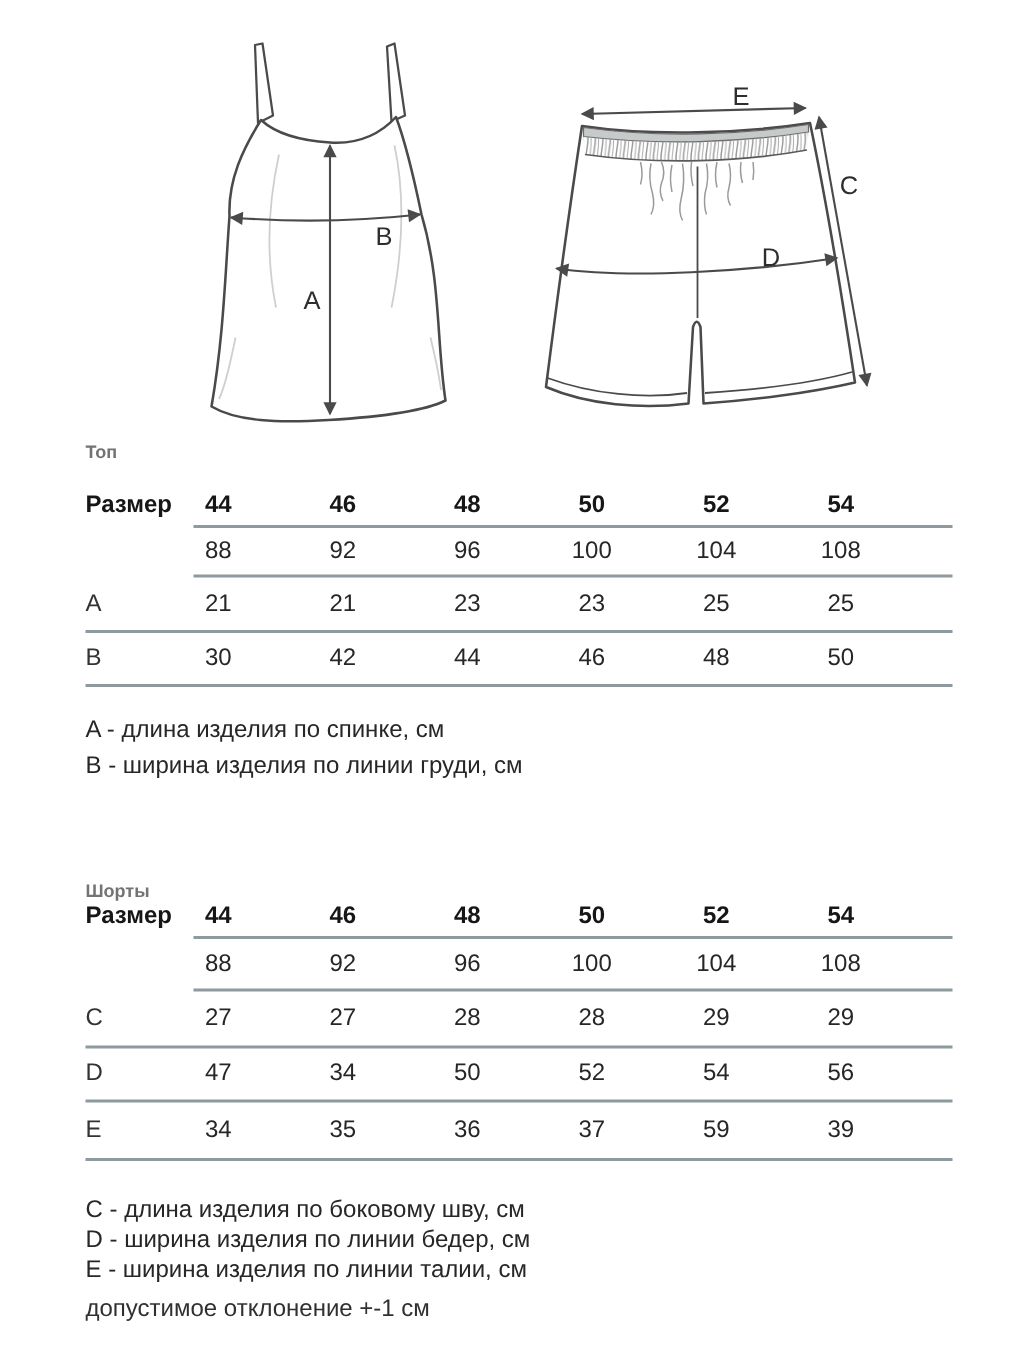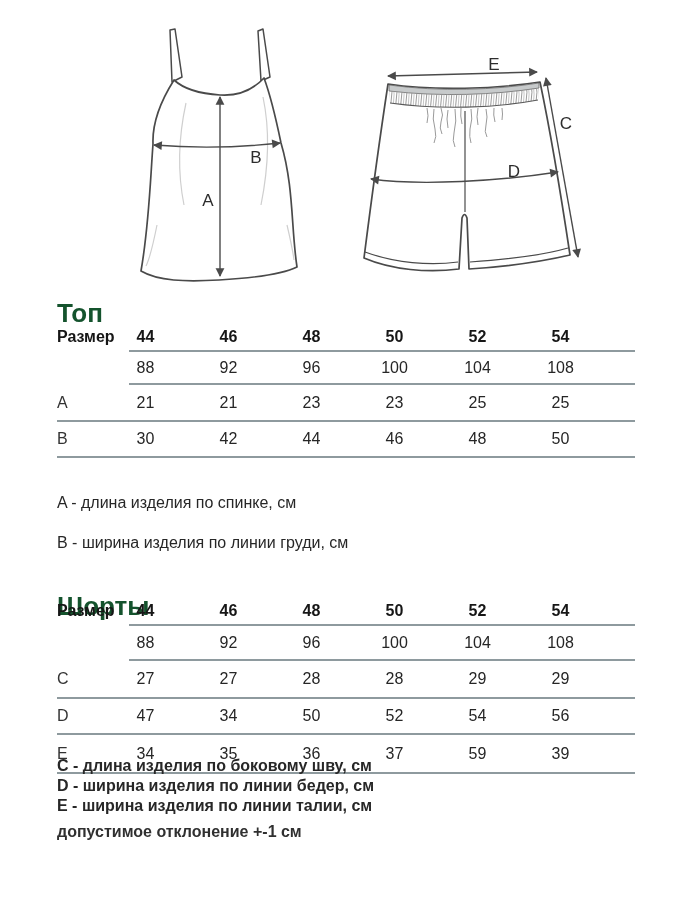--- a/index.html
+++ b/index.html
@@ -9,21 +9,21 @@
     overflow: hidden;
     font-family: "Liberation Sans", sans-serif;
     color: #1e1e1e;
   }
   .page { position: relative; width: 675px; height: 900px; background: #fff; }
 
   .drawings { position: absolute; top: 0; left: 0; }
 
   .section-title {
     position: absolute; left: 57px;
-    font-size: 26px; font-weight: bold; color: #14532d;
+    font-size: 12px; font-weight: bold; color: #737373;
     line-height: 20px;
   }
   .title-top { top: 281px; }
   .title-shorts { top: 574px; }
 
   .size-table { position: absolute; left: 57px; width: 578px; }
   .t1 { top: 324px; }
   .t2 { top: 598px; }
 
   .trow {
@@ -40,22 +40,22 @@
   .rh34 { height: 34px; }
   .rh35 { height: 35px; }
   .rh36 { height: 36px; }
   .rh37 { height: 37px; }
 
   .rule { height: 2px; background: #8e9a9e; width: 578px; }
   .rule.partial { margin-left: 72px; width: 506px; }
 
   .legend { position: absolute; left: 57px; font-size: 16px; color: #272727; }
   .legend-top { top: 475px; }
-  .legend-top .legend-line { line-height: 24px; margin-top: 16px; }
-  .legend-shorts { top: 756px; font-weight: bold; }
+  .legend-top .legend-line { line-height: 24px; }
+  .legend-shorts { top: 797px; }
   .legend-shorts .legend-line { line-height: 20px; }
   .note { font-size: 16px; color: #303030; margin-top: 7px; }
 
   .diagram-label { font-size: 17px; fill: #2d2d2d; }
 </style>
 </head>
 <body>
 
 <div class="page">
 

